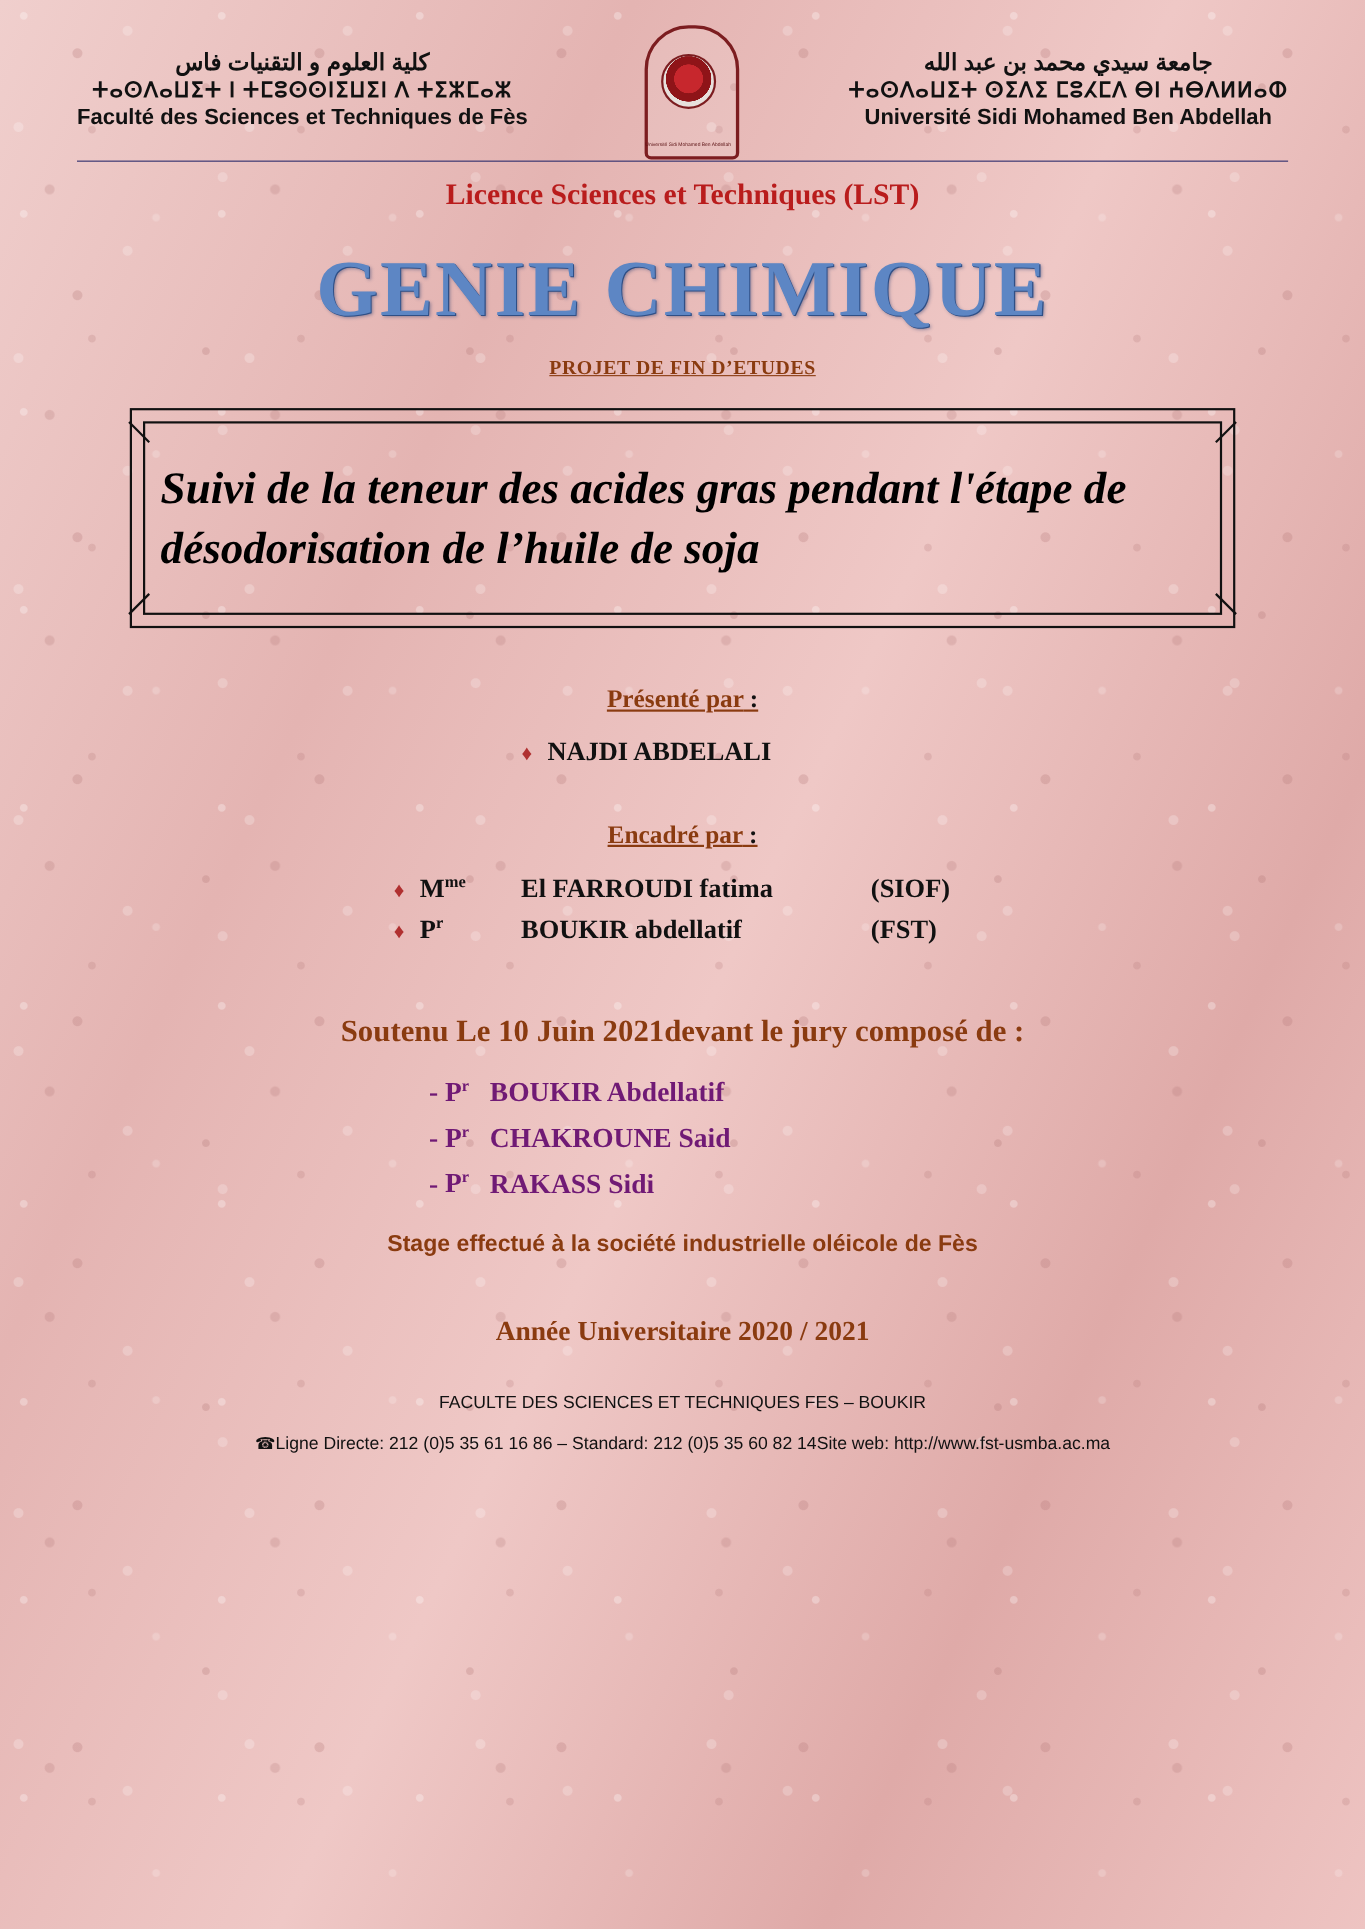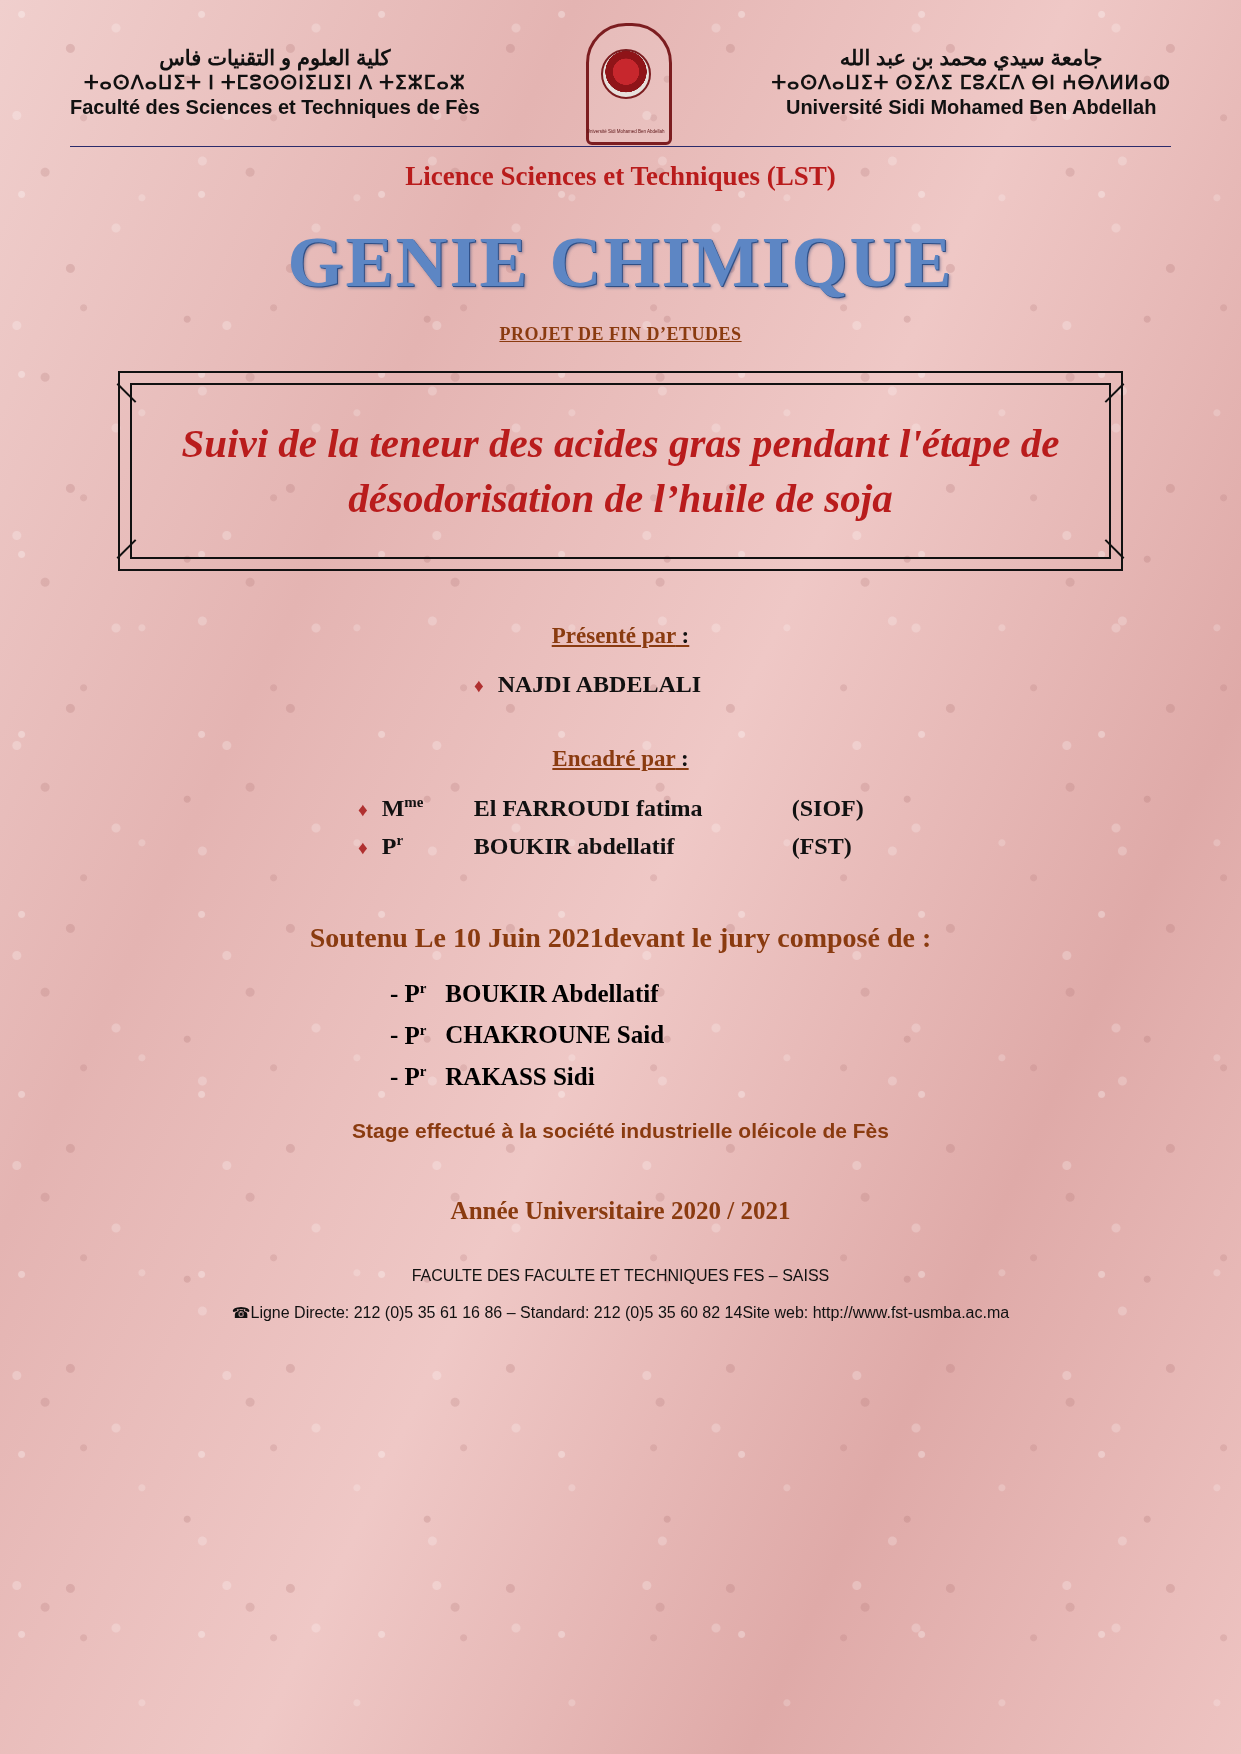--- a/index.html
+++ b/index.html
@@ -175,22 +175,22 @@
     border-top: 2px solid #111;
   }
   .corner-bl { left: -2px; bottom: 10px; transform: rotate(-45deg); transform-origin: left bottom; }
   .corner-br { right: -2px; bottom: 10px; transform: rotate(45deg); transform-origin: right bottom; }
   .subject-text {
     font-family: "Liberation Serif", serif;
     font-style: italic;
     font-weight: bold;
     font-size: 41px;
     line-height: 1.35;
-    text-align: center;
-    color: #b91c1c;
+    text-align: left;
+    color: #000000;
     padding: 0 14px;
   }
 
   
   .label-center {
     text-align: center;
     font-size: 23px;
     font-weight: bold;
     color: #8a3b10;
     text-decoration: underline;
@@ -234,21 +234,21 @@
     color: #8a3b10;
   }
   .jury {
     margin: 26px 0 0 0;
     padding: 0 0 0 320px;
     list-style: none;
   }
   .jury li {
     font-size: 25px;
     font-weight: bold;
-    color: #000000;
+    color: #701a75;
     margin-bottom: 4px;
     margin-top: 13px;
   }
   .stage {
     text-align: center;
     margin-top: 28px;
     font-size: 21px;
     font-weight: bold;
     color: #8a3b10;
     font-family: "Liberation Sans", sans-serif;
@@ -365,19 +365,19 @@
       <span><span>P</span><span class="sup">r</span></span>
       &nbsp;&nbsp;<span>RAKASS Sidi</span>
     </li>
   </ul>
 
   <div class="stage">Stage effectué à la société industrielle oléicole de Fès</div>
 
   <div class="annee">Année Universitaire 2020 / 2021</div>
 
   <div class="footer">
-    <div class="f1">FACULTE DES FACULTE ET TECHNIQUES FES – SAISS</div>
+    <div class="f1">FACULTE DES SCIENCES ET TECHNIQUES FES – BOUKIR</div>
     <div class="f3">
       <span class="fico">☎</span><span>Ligne Directe: 212 (0)5 35 61 16 86 – Standard: 212 (0)5 35 60 82 14Site web: http://www.fst-usmba.ac.ma</span>
     </div>
   </div>
 
 </div>
 
 </body></html>

